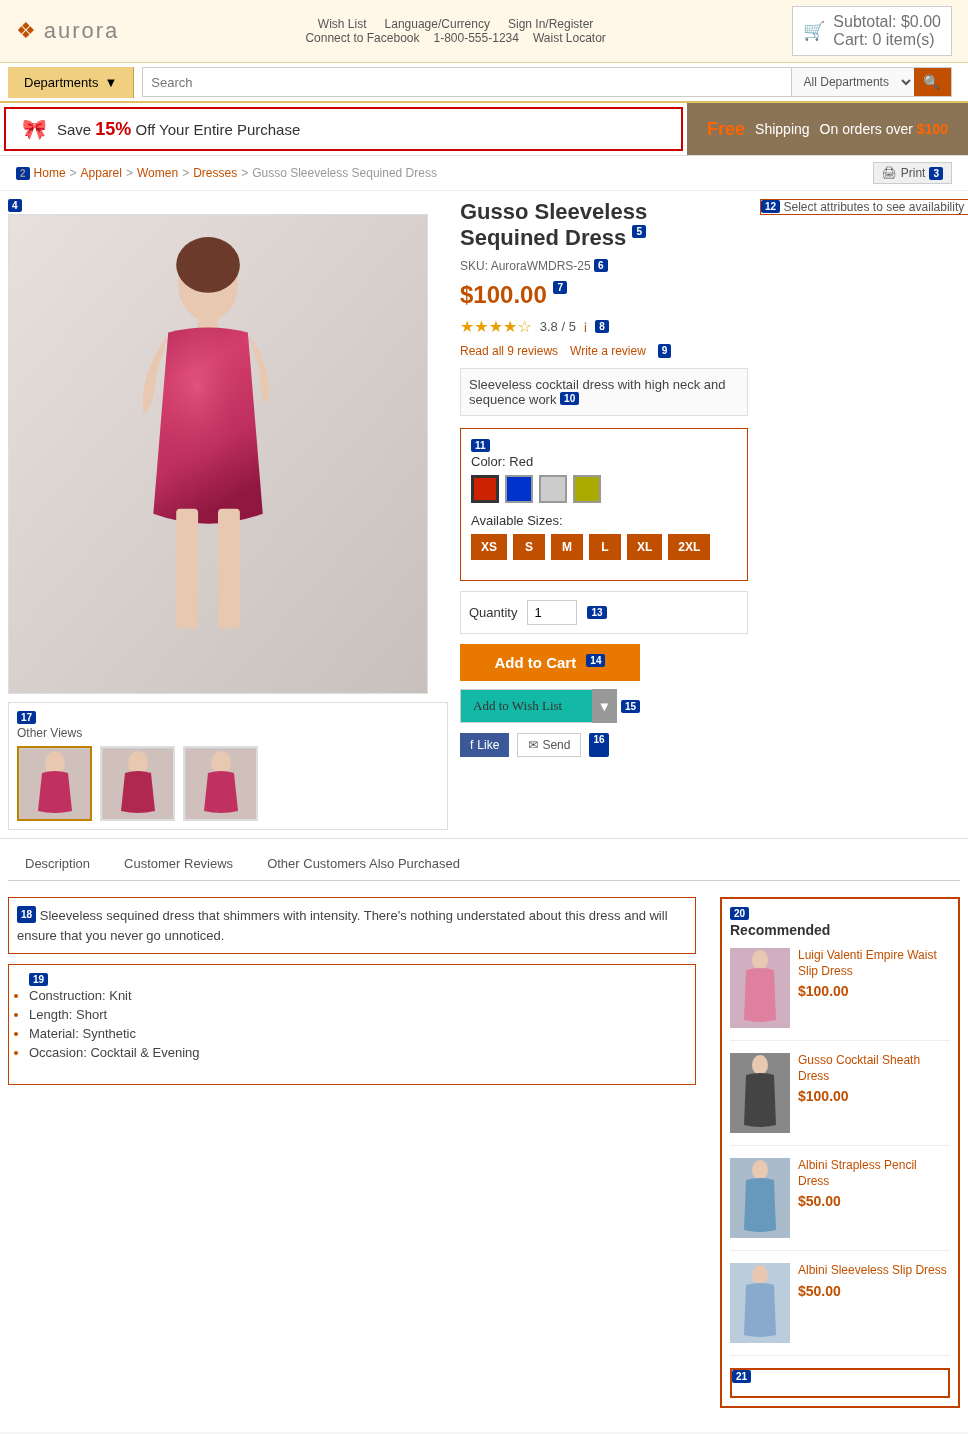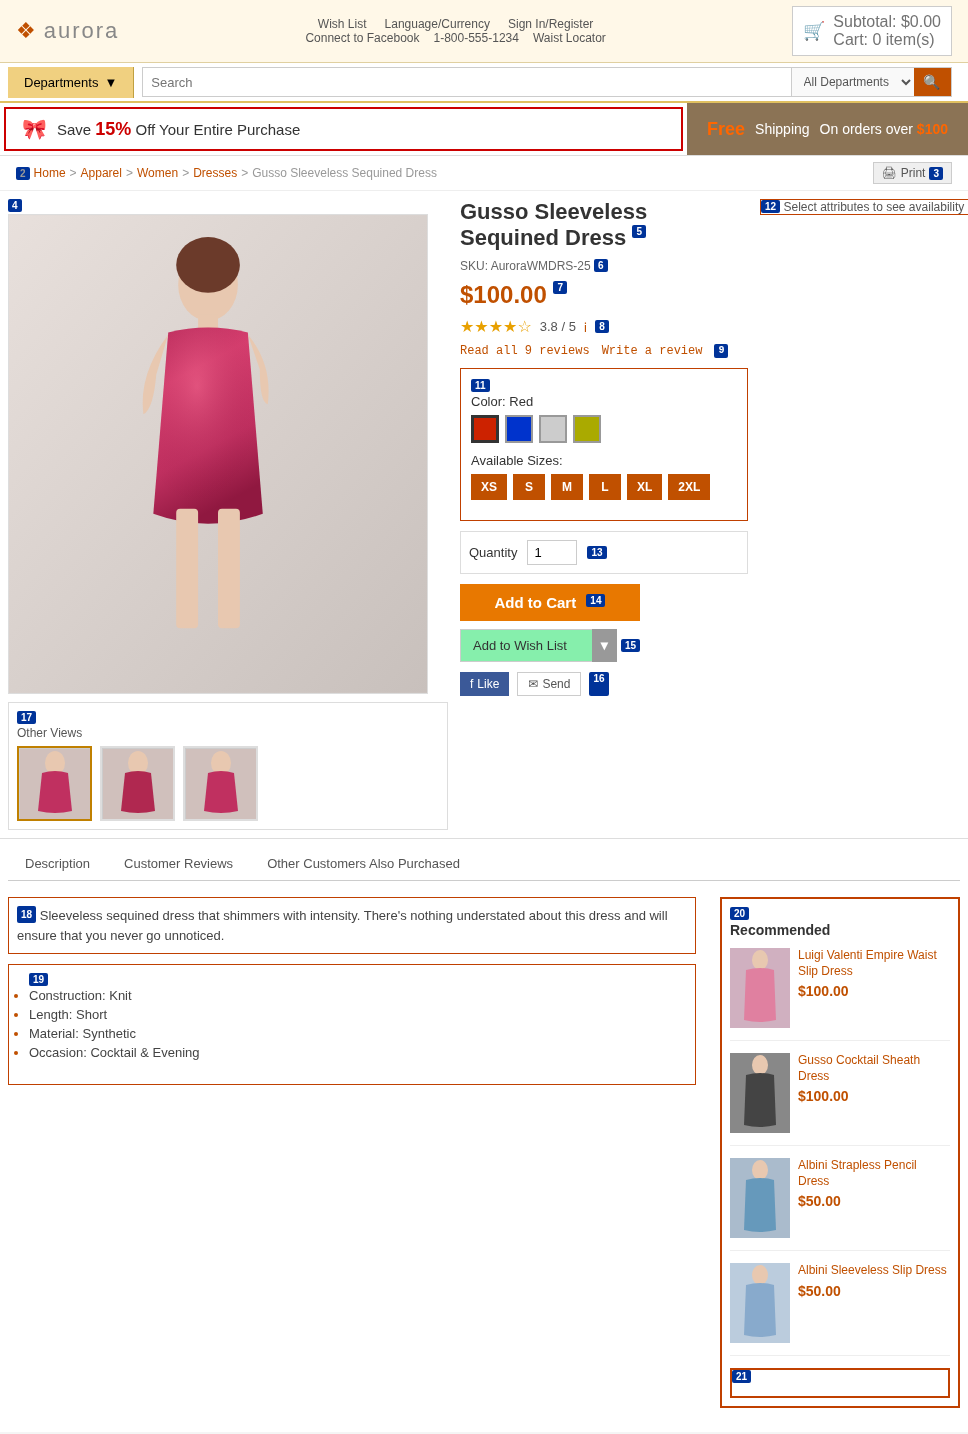--- a/index.html
+++ b/index.html
@@ -58,42 +58,42 @@
     .thumb { width: 75px; height: 75px; border: 2px solid #ddd; background: #ccc; display: flex; align-items: center; justify-content: center; cursor: pointer; overflow: hidden; }
     .thumb.active { border-color: #c08000; }
 
     
     .product-title { font-size: 22px; color: #333; margin-bottom: 8px; font-weight: bold; }
     .sku { font-size: 12px; color: #666; margin-bottom: 8px; }
     .price { font-size: 24px; color: #c05000; font-weight: bold; margin-bottom: 8px; }
     .rating-row { display: flex; align-items: center; gap: 8px; margin-bottom: 8px; }
     .stars { color: #e8a000; font-size: 16px; }
     .rating-num { font-size: 13px; color: #555; }
-    .review-links { display: flex; gap: 12px; margin-bottom: 10px; font-family: Liberation Mono, monospace; }
+    .review-links { display: flex; gap: 12px; margin-bottom: 10px; }
     .review-links a { color: #c05000; font-size: 12px; }
     .product-desc { border: 1px solid #ddd; padding: 8px; font-size: 13px; color: #444; margin-bottom: 12px; background: #fafafa; }
 
     
     .attributes-section { border: 1px solid #c04000; padding: 10px; margin-bottom: 10px; }
     .attr-row { margin-bottom: 10px; }
     .attr-label { font-size: 13px; color: #333; margin-bottom: 6px; }
     .color-swatches { display: flex; gap: 6px; }
     .swatch { width: 28px; height: 28px; border: 2px solid #999; cursor: pointer; }
     .swatch.active { border-color: #333; border-width: 3px; }
     .size-btns { display: flex; gap: 6px; }
     .size-btn { background: #c05000; color: #fff; border: none; padding: 6px 10px; font-size: 12px; font-weight: bold; cursor: pointer; min-width: 32px; }
 
     
     .quantity-row { display: flex; align-items: center; gap: 10px; margin-bottom: 10px; border: 1px solid #ddd; padding: 8px; }
     .qty-label { font-size: 13px; color: #333; }
     .qty-input { width: 50px; border: 1px solid #ccc; padding: 4px 6px; font-size: 13px; }
 
     
     .add-to-cart-btn { background: #e87800; color: #fff; border: none; padding: 10px 0; width: 180px; font-size: 15px; font-weight: bold; cursor: pointer; display: block; margin-bottom: 8px; }
-    .wish-list-btn { background: #86efac; color: #333; border: 1px solid #ccc; padding: 8px 12px; font-size: 13px; cursor: pointer; display: flex; align-items: center; gap: 4px; width: 180px; }
+    .wish-list-btn { background: #14b8a6; color: #333; border: 1px solid #ccc; padding: 8px 12px; font-size: 13px; cursor: pointer; display: flex; align-items: center; gap: 4px; width: 180px; font-family: Liberation Serif, serif; }
     .wish-btn-arrow { background: #999; color: #fff; padding: 8px 6px; border: none; cursor: pointer; }
 
     
     .social-row { display: flex; gap: 8px; margin-top: 10px; }
     .fb-btn { background: #3b5998; color: #fff; border: none; padding: 4px 10px; font-size: 12px; cursor: pointer; display: flex; align-items: center; gap: 4px; }
     .send-btn { background: #fff; color: #555; border: 1px solid #ccc; padding: 4px 10px; font-size: 12px; cursor: pointer; display: flex; align-items: center; gap: 4px; }
 
     
     .availability-box { border: 1px solid #c04000; font-size: 12px; color: #555; width: 216px; }
 
@@ -310,20 +310,24 @@
         <div class="rating-row">
           <span class="stars">★★★★☆</span>
           <span class="rating-num">3.8 / 5</span>
           <span style="color:#c05000; cursor:pointer;">ℹ</span>
           <span class="badge">8</span>
         </div>
         <div class="review-links">
           <a>Read all 9 reviews</a>
           <a>Write a review</a>
           <span class="badge">9</span>
+        </div>
+        <div class="product-desc">
+          <span>Sleeveless cocktail dress with high neck and sequence work</span>
+          <span class="badge">10</span>
         </div>
 
         <div class="attributes-section">
           <span class="badge">11</span>
           <div class="attr-row">
             <div class="attr-label">
               <span>Color:</span> <span>Red</span>
             </div>
             <div class="color-swatches">
               <div class="swatch active" style="background:#cc2200;"></div>

